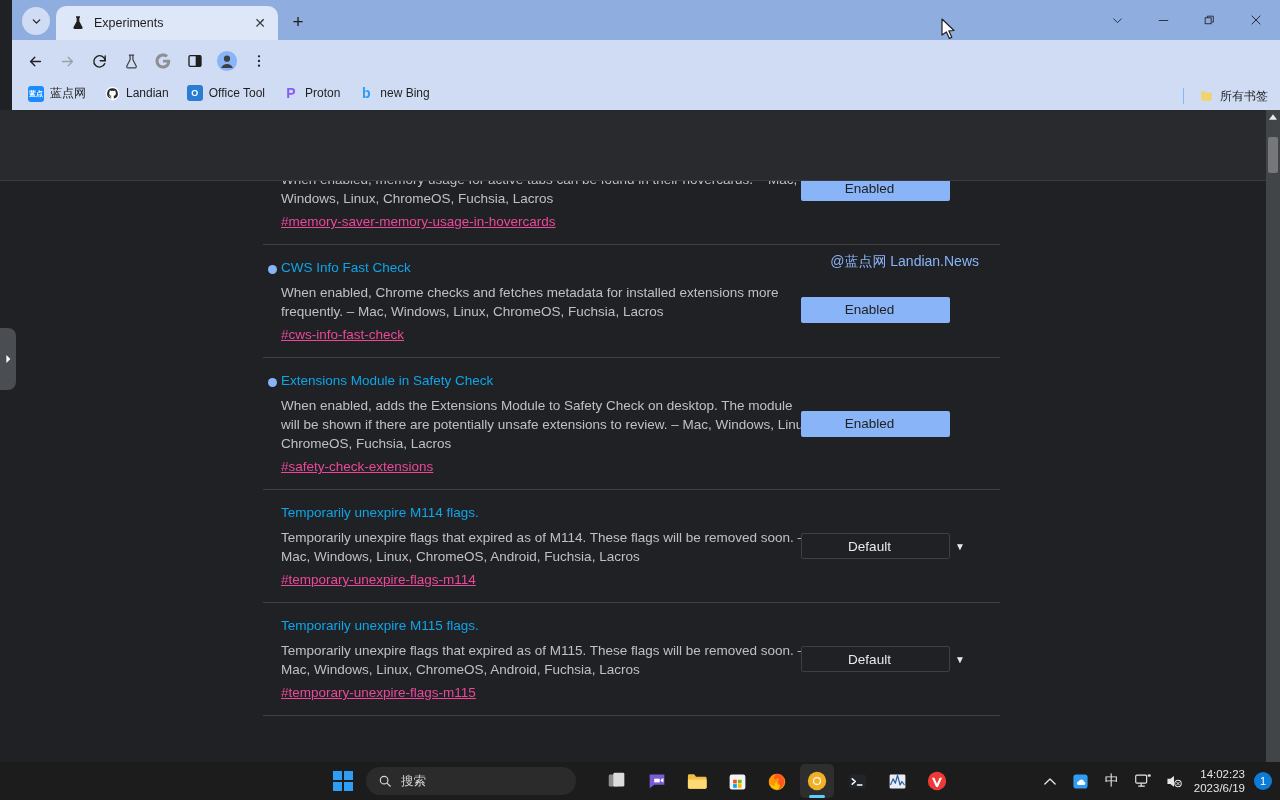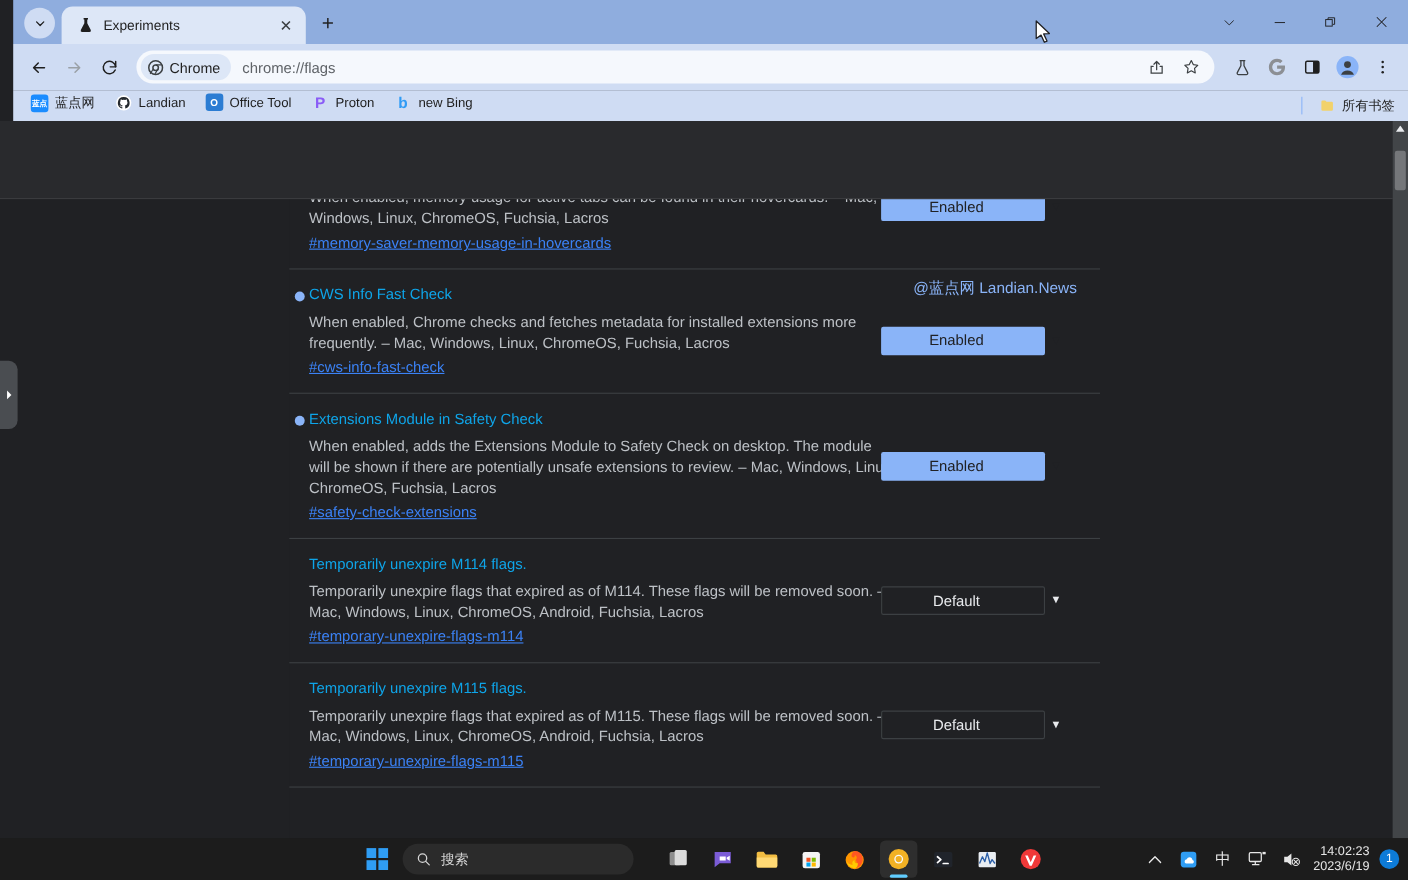--- a/index.html
+++ b/index.html
@@ -159,21 +159,21 @@
   }
   .flag-title {
     font-size: 13.5px; font-weight: normal; color: #0ea5e9;
     line-height: 18px; margin-bottom: 6px; max-width: 540px;
   }
   .flag-desc {
     font-size: 13.5px; color: #bdc1c6; line-height: 19px;
     max-width: 534px; margin-bottom: 4px;
   }
   .flag-perm {
-    font-size: 13.5px; color: #3b82f6; text-decoration: underline;
+    font-size: 13.5px; color: #ec4899; text-decoration: underline;
     display: inline-block;
   }
   .flag-select {
     position: absolute; right: 25px; top: 50%;
     transform: translateY(-50%);
     width: 149px; height: 26px;
     font-family: "Liberation Sans", sans-serif; font-size: 13.5px;
     border: none; border-radius: 2px;
     padding: 0 22px 0 10px; text-align: center;
     appearance: none; -webkit-appearance: none;
@@ -311,44 +311,20 @@
         <path d="M5 12h14M13 6l6 6-6 6" fill="none" stroke="#9aa0a6" stroke-width="1.9" stroke-linecap="round" stroke-linejoin="round"></path>
       </svg>
     </div>
     <div class="tbtn">
       <svg width="17" height="17" viewBox="0 0 24 24">
         <path d="M20 11a8 8 0 1 0-.6 4" fill="none" stroke="#1f1f1f" stroke-width="1.9" stroke-linecap="round"></path>
         <path d="M20 4v7h-7" fill="none" stroke="#1f1f1f" stroke-width="1.9" stroke-linecap="round" stroke-linejoin="round"></path>
       </svg>
     </div>
 
-    <div class="omnibox">
-      <div class="chrome-chip">
-        <svg width="15" height="15" viewBox="0 0 24 24">
-          <circle cx="12" cy="12" r="10" fill="none" stroke="#3c4043" stroke-width="2.2"></circle>
-          <circle cx="12" cy="12" r="4" fill="none" stroke="#3c4043" stroke-width="2.2"></circle>
-          <path d="M12 8h9M8.5 14L4 21M15.5 14L11 21" stroke="#3c4043" stroke-width="1.6"></path>
-        </svg>
-        <span class="chrome-chip-label">Chrome</span>
-      </div>
-      <span class="omni-url">chrome://flags</span>
-      <div class="omni-actions">
-        <div class="tbtn">
-          <svg width="15" height="15" viewBox="0 0 24 24">
-            <path d="M7 10H4v10h16V10h-3" fill="none" stroke="#3c4043" stroke-width="1.8" stroke-linecap="round"></path>
-            <path d="M12 15V3m0 0L8 7m4-4l4 4" fill="none" stroke="#3c4043" stroke-width="1.8" stroke-linecap="round" stroke-linejoin="round"></path>
-          </svg>
-        </div>
-        <div class="tbtn">
-          <svg width="16" height="16" viewBox="0 0 24 24">
-            <path d="M12 3l2.7 5.6 6.1.9-4.4 4.3 1 6.1L12 17l-5.4 2.9 1-6.1L3.2 9.5l6.1-.9z" fill="none" stroke="#3c4043" stroke-width="1.6" stroke-linejoin="round"></path>
-          </svg>
-        </div>
-      </div>
-    </div>
 
     <div class="extrabtns">
       <div class="tbtn">
         <svg width="17" height="17" viewBox="0 0 24 24">
           <path d="M9 3h6M10 3v6.5L5.4 18.4A1.8 1.8 0 0 0 7 21h10a1.8 1.8 0 0 0 1.6-2.6L14 9.5V3" fill="none" stroke="#3c4043" stroke-width="1.7" stroke-linecap="round" stroke-linejoin="round"></path>
         </svg>
       </div>
       <div class="tbtn">
         <svg width="18" height="18" viewBox="0 0 24 24">
           <path d="M21.6 12.2c0-.7-.06-1.35-.17-2H12v3.8h5.4a4.6 4.6 0 0 1-2 3v2.5h3.2c1.9-1.75 3-4.3 3-7.3z" fill="#8c8f94"></path>

